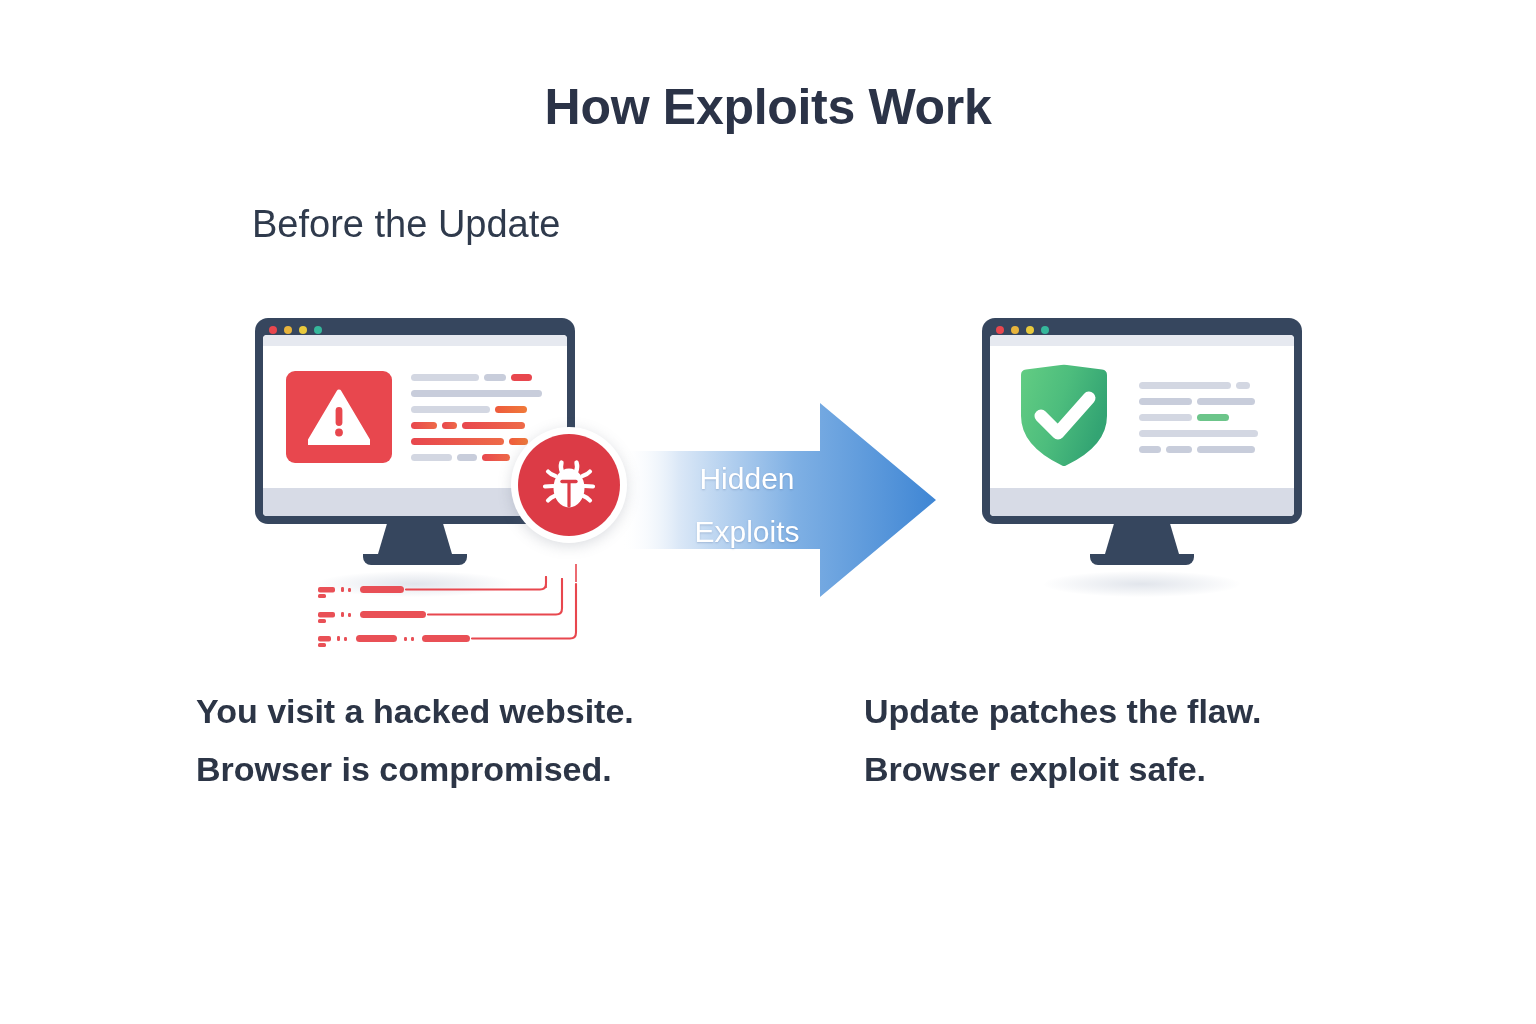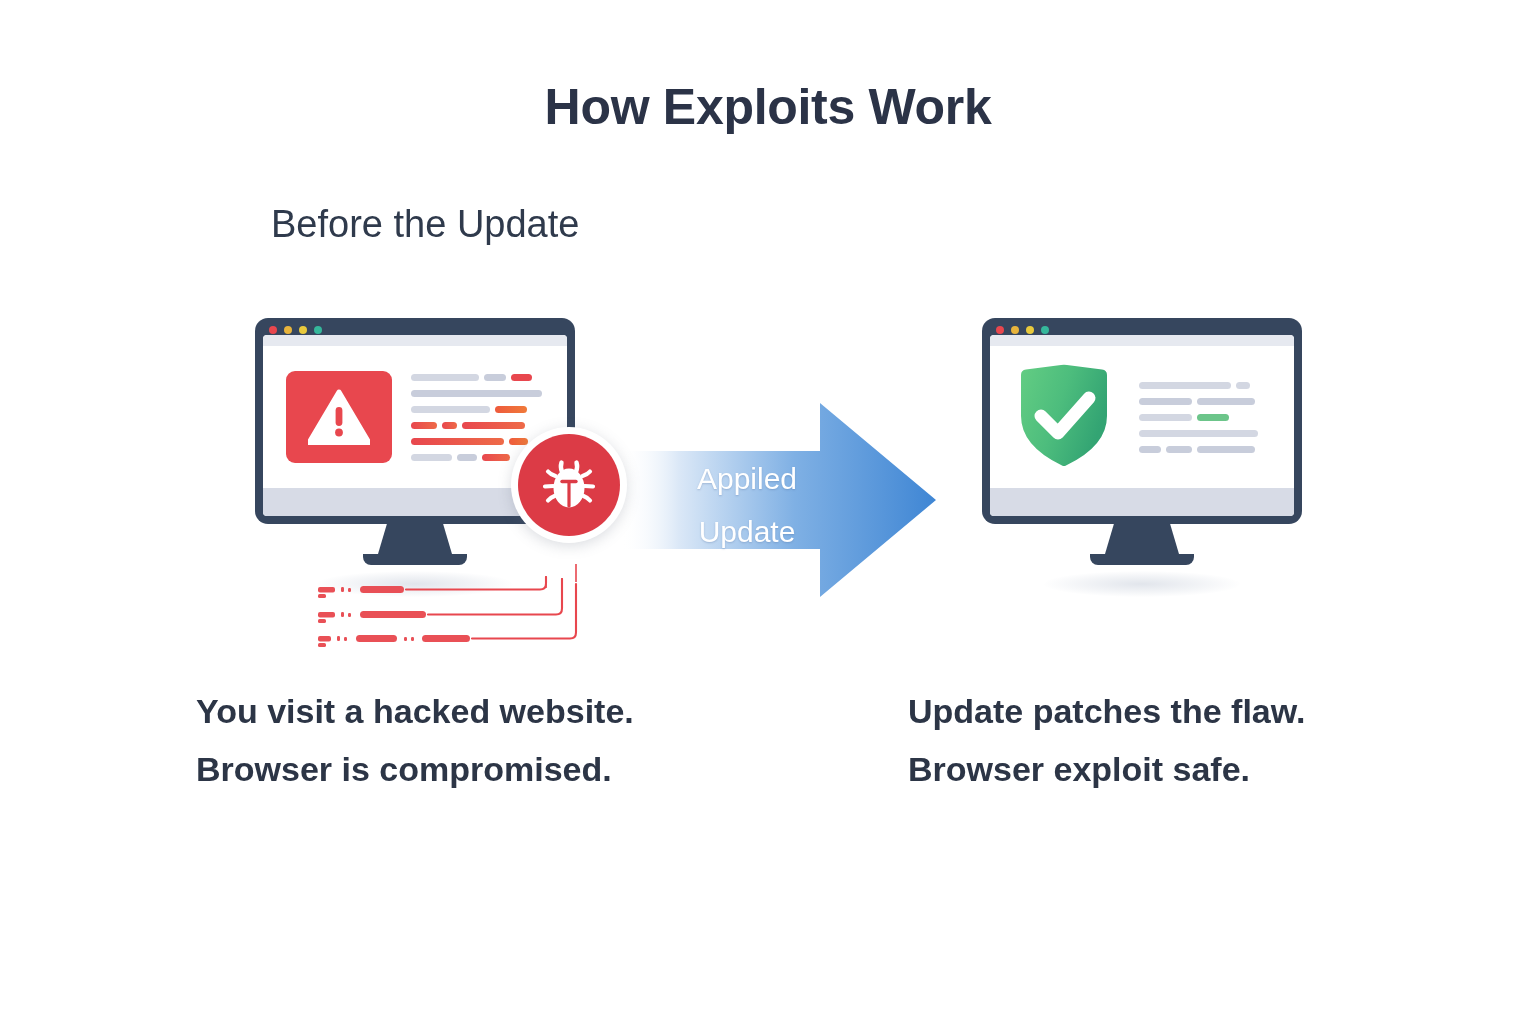--- a/index.html
+++ b/index.html
@@ -36,21 +36,20 @@
     color: #2b3347;
   }
 
   
   .col-heading {
     position: absolute;
     font-size: 38px;
     font-weight: 400;
     color: #2f3a4c;
     white-space: nowrap;
-    margin-left: 19px;
   }
   #heading-before { top: 203px; left: 252px; }
   #heading-after  { top: 203px; left: 958px; }
 
   
   .monitor {
     position: absolute;
     width: 320px;
   }
   .monitor-frame {
@@ -241,21 +240,21 @@
   
   .caption {
     position: absolute;
     font-size: 34px;
     line-height: 58px;
     font-weight: 700;
     color: #2c3546;
     white-space: nowrap;
   }
   #caption-before { top: 682px; left: 196px; }
-  #caption-after  { top: 682px; left: 908px; }
+  #caption-after  { top: 682px; left: 864px; }
   .caption div { white-space: nowrap; }
 </style>
 </head>
 <body>
 
 <div class="stage">
 
   <div id="page-title">How Exploits Work</div>
 
   <div class="col-heading" id="heading-before">Before the Update</div>
@@ -388,22 +387,22 @@
           <stop offset="0%" stop-color="#ffffff" stop-opacity="0.05"></stop>
           <stop offset="18%" stop-color="#dbe8f7"></stop>
           <stop offset="55%" stop-color="#7fb0e4"></stop>
           <stop offset="100%" stop-color="#3f86d4"></stop>
         </linearGradient>
       </defs>
       <path d="M0 58 H198 V10 L314 107 L198 204 V156 H0 Z" fill="url(#arrowGrad)"></path>
     </svg>
   </div>
   <div class="arrow-label">
-    <div>Appiled</div>
-    <div>Update</div>
+    <div>Hidden</div>
+    <div>Exploits</div>
   </div>
 
   <div class="monitor" id="monitor-after">
     <div class="monitor-frame">
       <div class="dots">
         <span class="dot d1"></span>
         <span class="dot d2"></span>
         <span class="dot d3"></span>
         <span class="dot d4"></span>
       </div>

